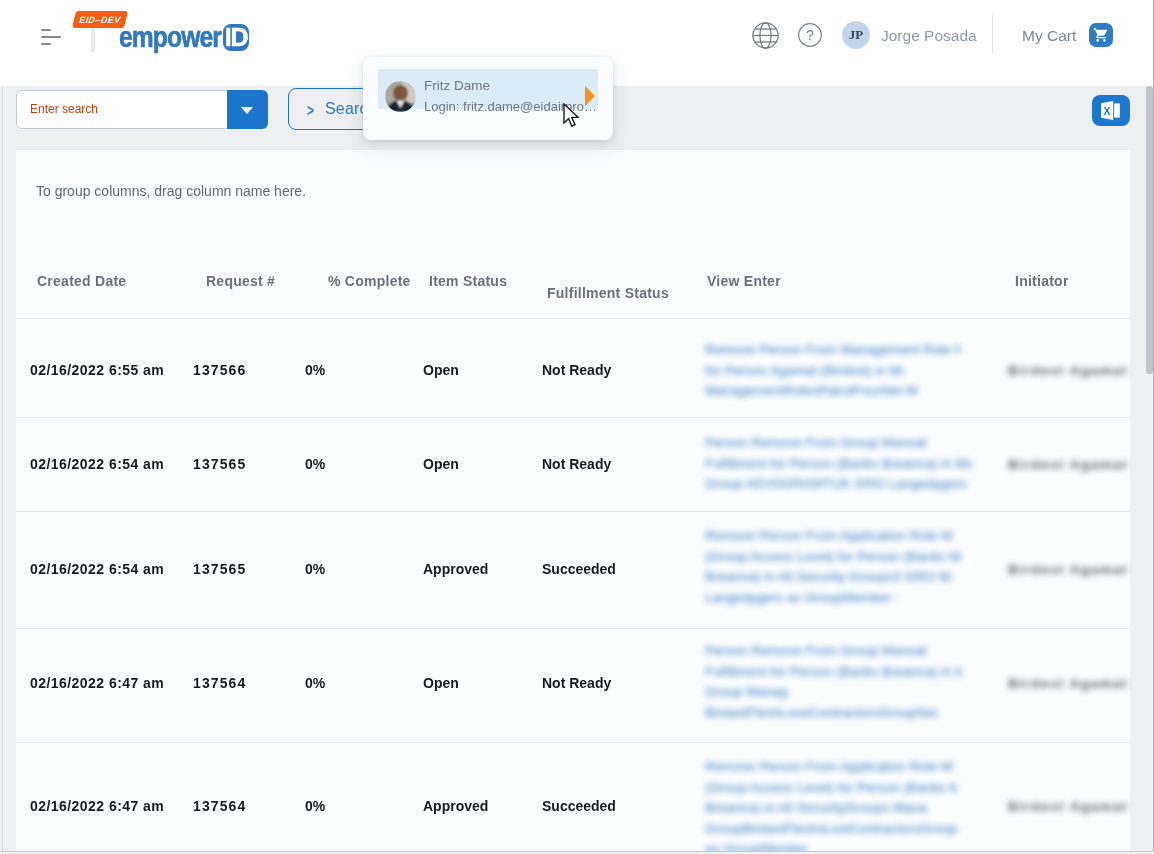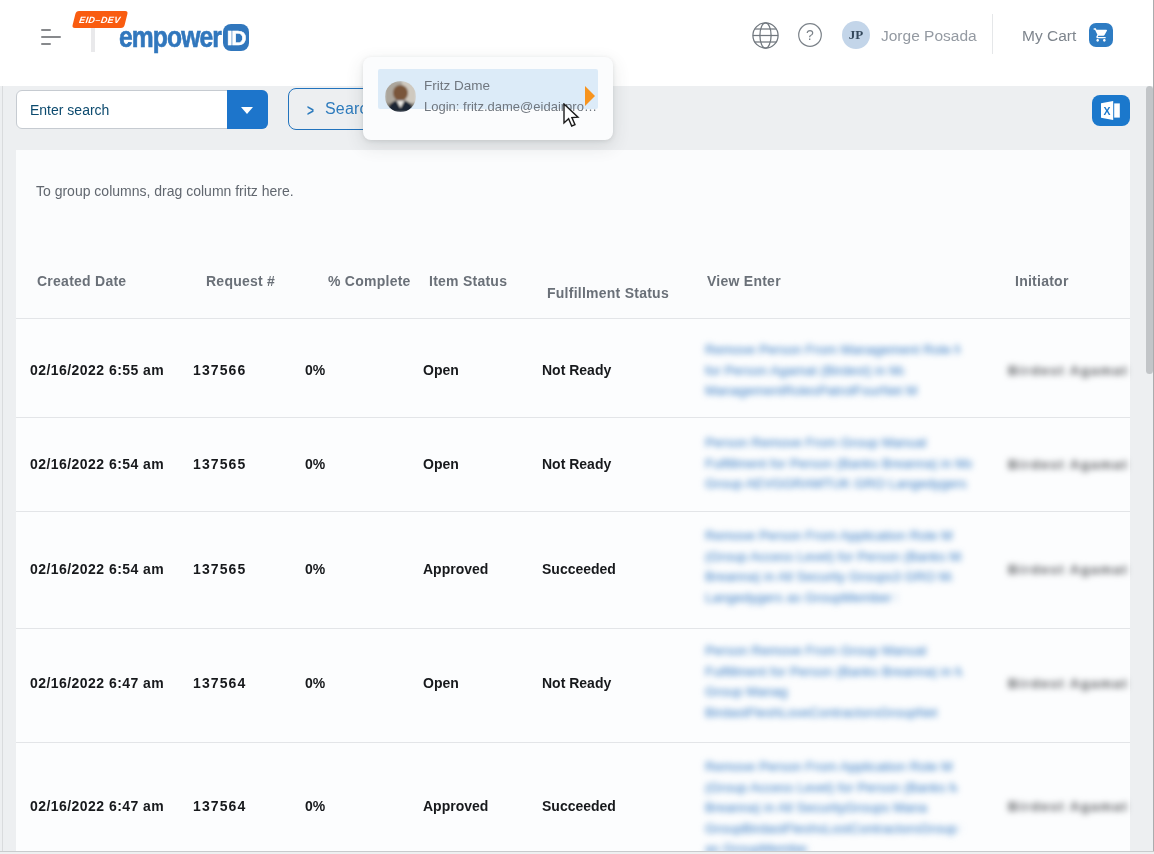--- a/index.html
+++ b/index.html
@@ -9,39 +9,39 @@
 .abs { position:absolute; }
 
 
 .hdr { position:absolute; left:0; top:0; width:1154px; height:86px; background:#ffffff; }
 .ham span { position:absolute; height:2px; background:#87898c; border-radius:1px; }
 
 .badge { position:absolute; left:74px; top:11px; width:52px; height:17px; background:#f95c10; border-radius:3px; transform:skewX(-14deg); }
 .badge i { position:absolute; left:0; top:3.5px; width:100%; text-align:center; font-style:italic; font-weight:bold; font-size:9px; letter-spacing:.4px; color:#fff; transform:skewX(6deg); font-family:"Liberation Sans",sans-serif; }
 .pole { position:absolute; left:91px; top:26px; width:4px; height:26px; background:#e9e9eb; }
 .logotxt { position:absolute; left:119px; top:21px; font-weight:bold; color:#3177bd; font-size:28px; transform:scale(0.88,1.06); transform-origin:left top; letter-spacing:-1px; -webkit-text-stroke:0.6px #3177bd; }
-.idbox { position:absolute; left:223px; top:24px; width:26px; height:27px; background:#3177bd; border-radius:8px; color:#fff; font-weight:bold; font-size:21px; text-align:center; line-height:27px; letter-spacing:-1.2px; -webkit-text-stroke:0.5px #fff; }
+.idbox { position:absolute; left:223px; top:24px; width:26px; height:27px; background:#3177bd; border-radius:8px; color:#fff; font-weight:bold; font-size:25px; text-align:center; line-height:27px; letter-spacing:-1.2px; -webkit-text-stroke:0.5px #fff; }
 
 
 .psearch { position:absolute; left:293px; top:18px; width:295px; height:34px; background:#f8f9fa; border:1px solid #e4e7ea; border-radius:6px; }
 .psearch .sep { position:absolute; top:0; width:1px; height:100%; background:#e4e7ea; }
 .ptxt { position:absolute; left:70px; top:9px; width:176px; text-align:center; font-size:13.5px; color:#454b51; }
 .caretbar { position:absolute; left:203px; top:7px; width:1px; height:18px; background:#222; }
 .downtri { width:0; height:0; border-left:5px solid transparent; border-right:5px solid transparent; border-top:6px solid #42474d; position:absolute; }
 
 
 .gray15 { position:absolute; font-size:15.5px; color:#949aa2; }
 .jp { position:absolute; left:842px; top:21px; width:28px; height:28px; border-radius:50%; background:#c3d5e9; color:#33475a; font-family:"Liberation Serif",serif; font-weight:bold; font-size:13px; text-align:center; line-height:28px; letter-spacing:0; }
 .vdiv { position:absolute; left:992px; top:14px; width:1px; height:40px; background:#e5e7e9; }
 .cartbtn { position:absolute; left:1089px; top:23px; width:24px; height:24px; background:#2e7cc3; border-radius:7px; }
 
 
 .searchwrap { position:absolute; left:16px; top:90px; width:252px; height:39px; }
 .searchinput { position:absolute; left:0; top:0; width:252px; height:39px; background:#fff; border:1px solid #c6cbd1; border-radius:6px; }
-.searchinput span { position:absolute; left:13px; top:11px; font-size:14px; color:#0c4a6e; }
+.searchinput span { position:absolute; left:13px; top:11px; font-size:12px; color:#c2410c; }
 .bluebtn { position:absolute; left:211px; top:0; width:41px; height:39px; background:#1d75cb; border-radius:0 6px 6px 0; }
 .bluebtn .downtri { left:14px; top:17px; border-top-color:#fff; border-left-width:6.5px; border-right-width:6.5px; border-top-width:7px; }
 .btn-search { position:absolute; left:288px; top:88px; width:152px; height:42px; border:1px solid #2273bd; border-radius:8px; color:#2d7bbd; font-size:16px; }
 .btn-search .chev { position:absolute; left:17px; top:12px; font-size:15px; font-weight:bold; transform:scale(0.8,1.15); }
 .btn-search .lbl { position:absolute; left:36px; top:11px; letter-spacing:.2px; }
 .excelbtn { position:absolute; left:1092px; top:95px; width:38px; height:31px; background:#1b78cc; border-radius:8px; }
 
 
 .card { position:absolute; left:16px; top:150px; width:1114px; height:704px; background:#fbfcfd; }
 .grouptxt { position:absolute; left:36px; top:183px; font-size:14px; color:#61676f; }
@@ -123,21 +123,21 @@
   </div>
   <div class="excelbtn">
     <svg class="abs" style="left:9px; top:5px;" width="20" height="21" viewBox="0 0 20 21">
       <path fill="#fff" d="M0 3.2 L12.2 1 L12.2 20 L0 17.8 Z"></path>
       <rect x="13.2" y="3.4" width="5.6" height="14.2" fill="#fff"></rect>
       <text x="6" y="14.5" font-size="10.5" font-weight="bold" fill="#1b78cc" text-anchor="middle" font-family="Liberation Sans">X</text>
     </svg>
   </div>
 
   <div class="card"></div>
-  <div class="grouptxt">To group columns, drag column fritz here.</div>
+  <div class="grouptxt">To group columns, drag column name here.</div>
   <div class="th" style="left:37px;">Created Date</div>
   <div class="th" style="left:206px;">Request #</div>
   <div class="th" style="left:311px;margin-left:17px;">% Complete</div>
   <div class="th" style="left:429px;">Item Status</div>
   <div class="th" style="left:547px;margin-top:12px;">Fulfillment Status</div>
   <div class="th" style="left:707px;">View Enter</div>
   <div class="th" style="left:1015px;">Initiator</div>
 
   <div class="row" style="top:318px; height:99px;">
     <div class="cell dt" style="left:14px; top:43px;">02/16/2022 6:55 am</div>

